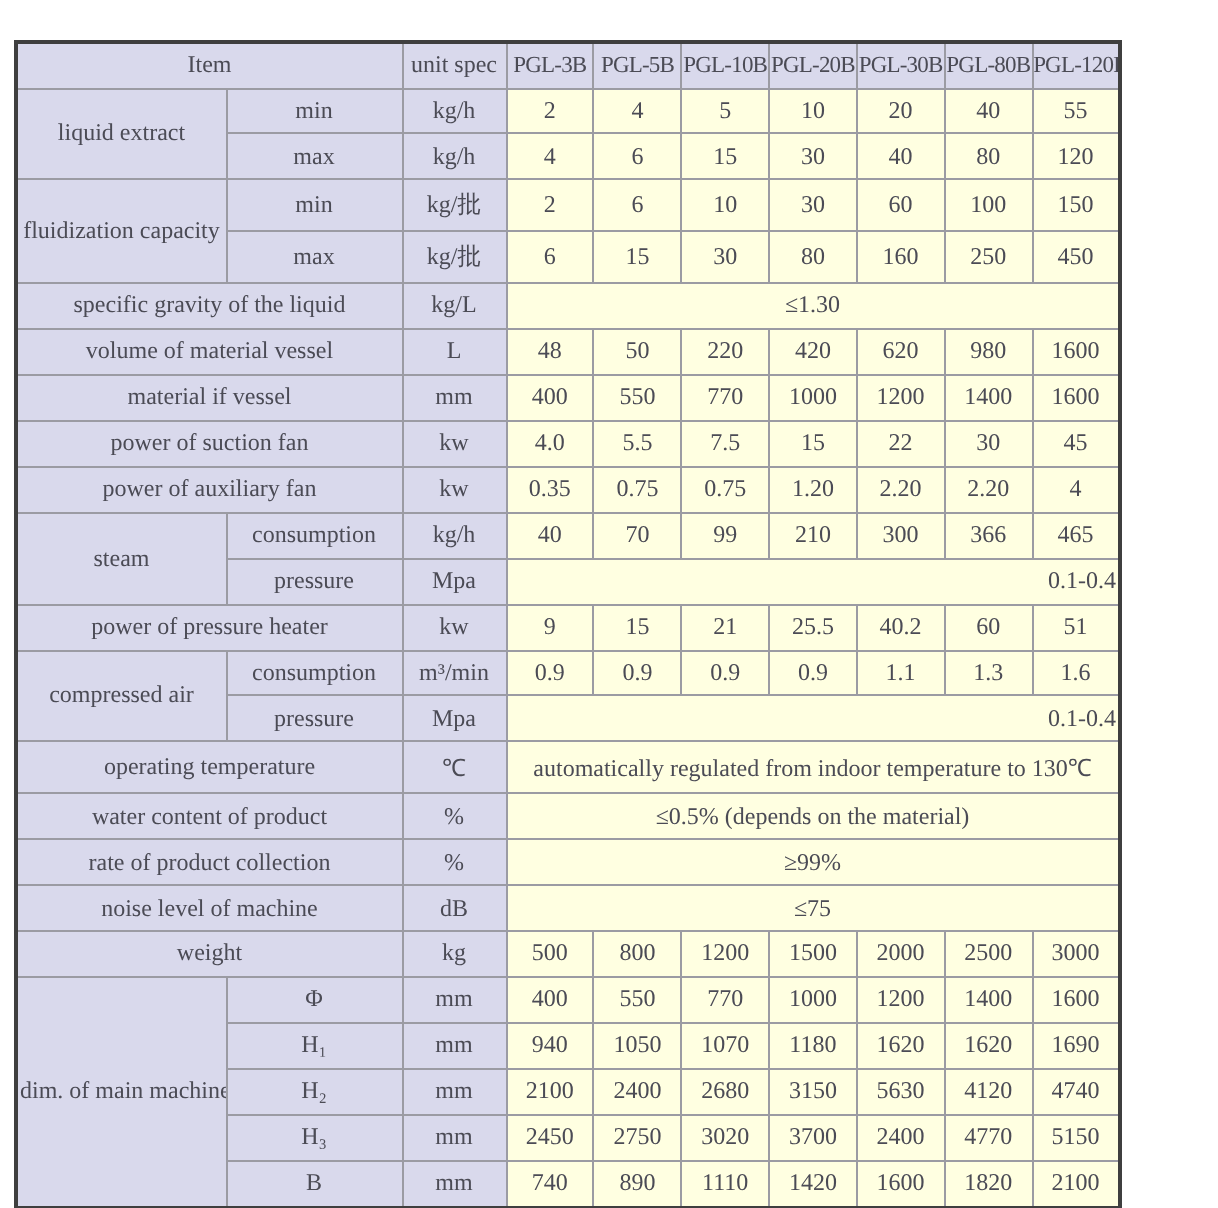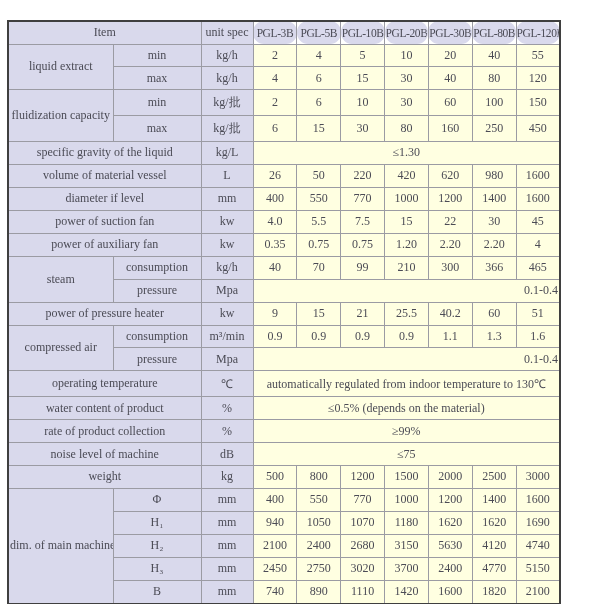--- a/index.html
+++ b/index.html
@@ -26,21 +26,21 @@
   }
   th,td{
     border:1px solid var(--grid-line);
     font-weight:400;font-size:12px;color:var(--text);
     text-align:center;vertical-align:middle;
     padding:0 1px;overflow:hidden;white-space:nowrap;
   }
   .lav{background:var(--header-bg);}
   .yel{background:var(--value-bg);}
   td.left{text-align:right;padding-left:3px;}
-  .model-th{font-size:11.5px;letter-spacing:-0.4px;padding:0;border-radius:11px;}
+  .model-th{font-size:11.5px;letter-spacing:-0.4px;padding:0;}
   thead tr{height:23px;}
 </style>
 </head>
 <body>
 
 <div class="page">
   <table class="spec">
     <colgroup>
       <col style="width:105px">
       <col style="width:88px">
@@ -115,30 +115,30 @@
           <td class="yel">450</td>
         </tr>
         <tr>
           <td class="lav" colspan="2">specific gravity of the liquid</td>
           <td class="lav">kg/L</td>
           <td colspan="7" class="yel">≤1.30</td>
         </tr>
         <tr>
           <td class="lav" colspan="2">volume of material vessel</td>
           <td class="lav">L</td>
-          <td class="yel">26</td>
+          <td class="yel">48</td>
           <td class="yel">50</td>
           <td class="yel">220</td>
           <td class="yel">420</td>
           <td class="yel">620</td>
           <td class="yel">980</td>
           <td class="yel">1600</td>
         </tr>
         <tr>
-          <td class="lav" colspan="2">diameter if level</td>
+          <td class="lav" colspan="2">material if vessel</td>
           <td class="lav">mm</td>
           <td class="yel">400</td>
           <td class="yel">550</td>
           <td class="yel">770</td>
           <td class="yel">1000</td>
           <td class="yel">1200</td>
           <td class="yel">1400</td>
           <td class="yel">1600</td>
         </tr>
         <tr>

